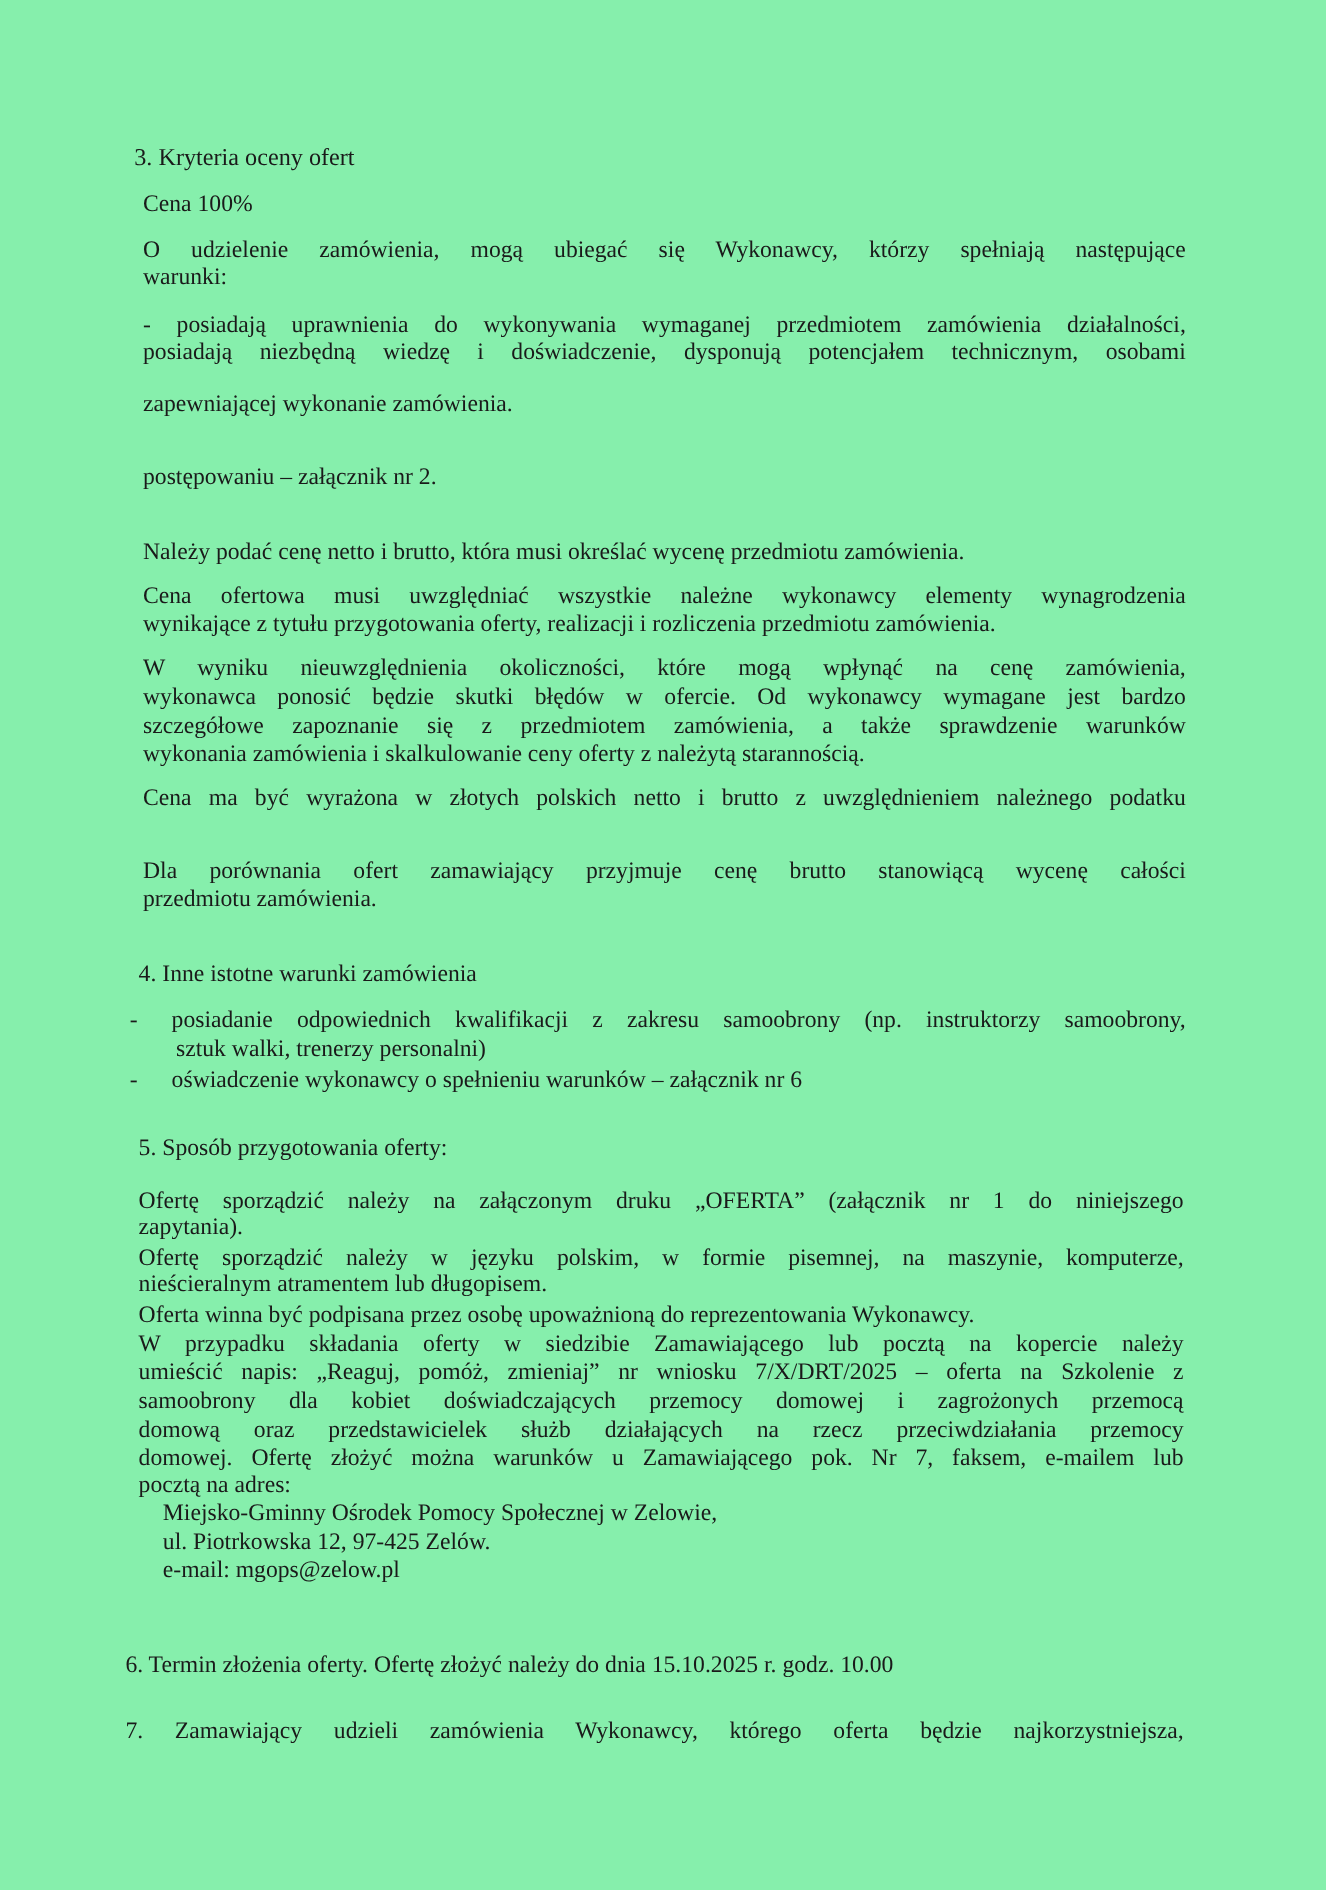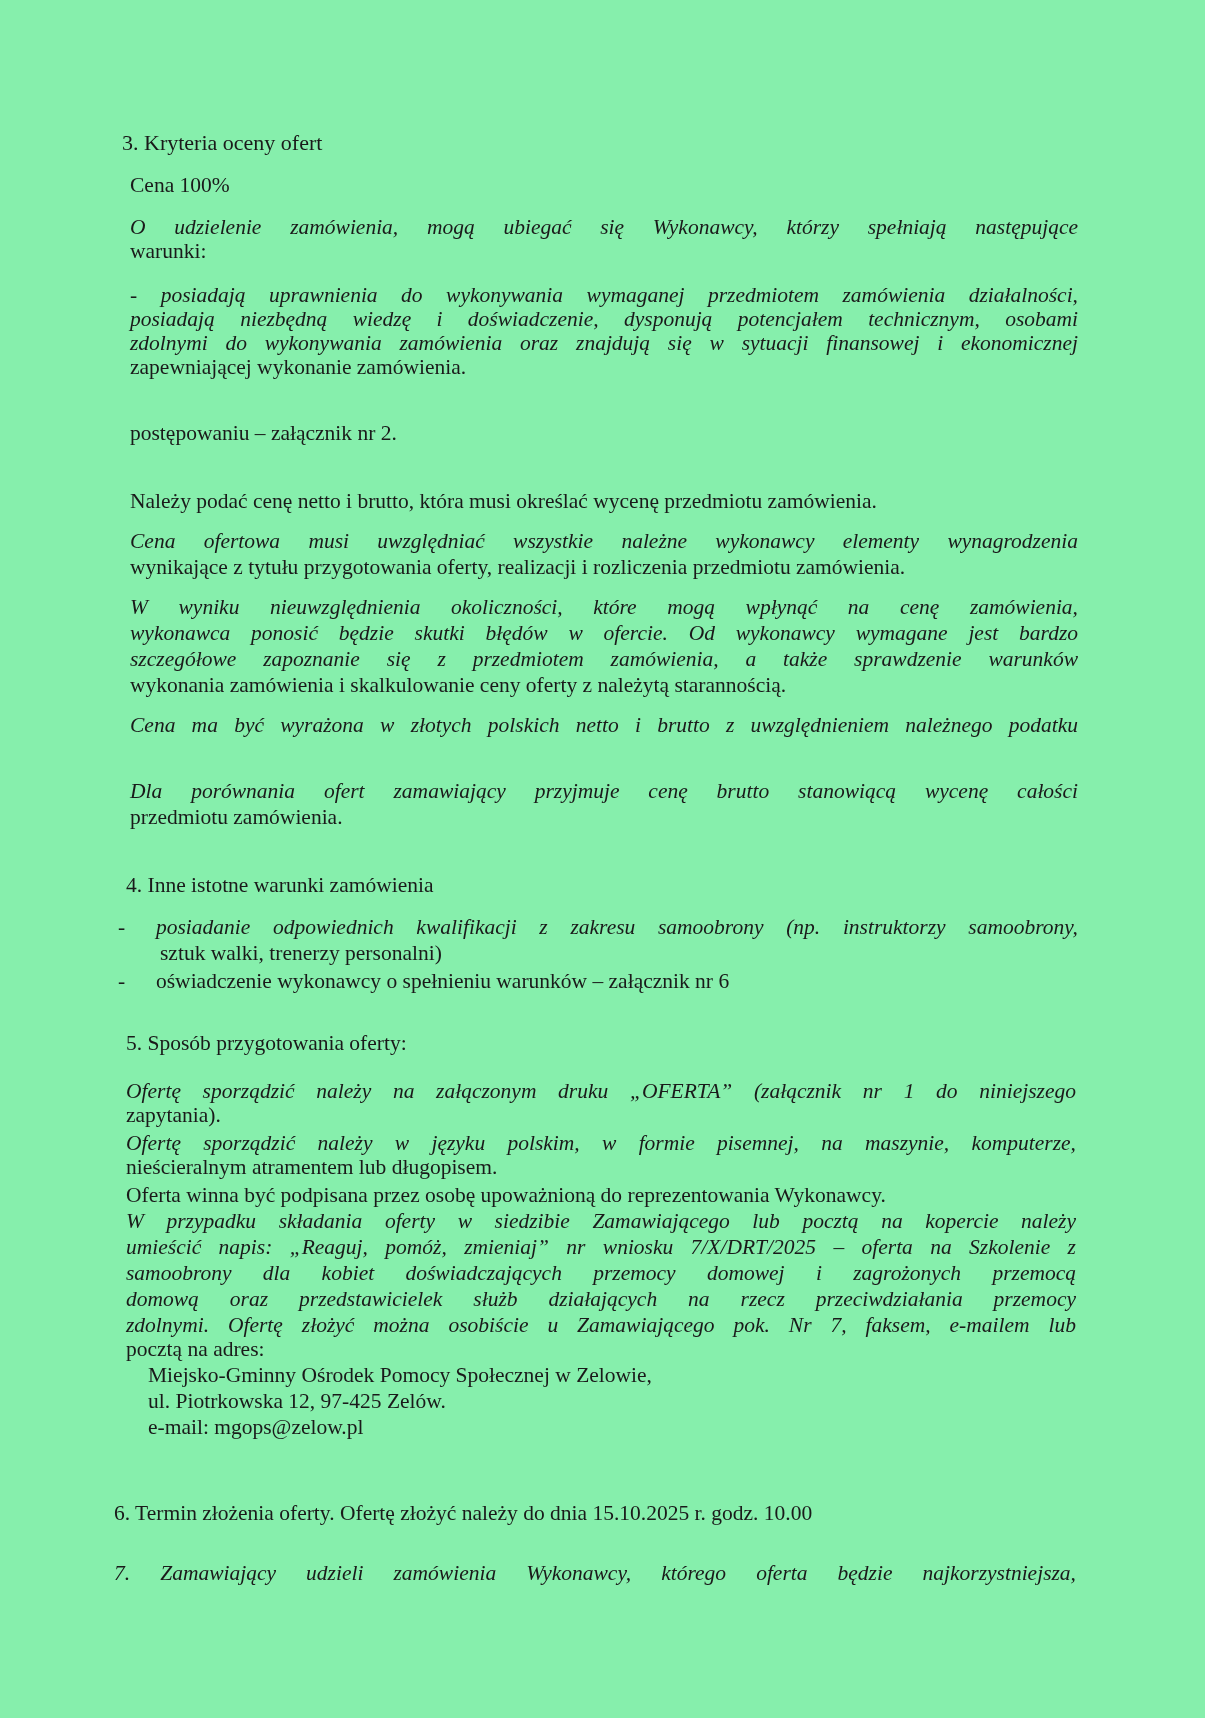--- a/index.html
+++ b/index.html
@@ -1,36 +1,35 @@
 <!DOCTYPE html>
 <html><head>
 <meta charset="utf-8">
 <style>
   html, body { margin: 0; padding: 0; background: #ffffff; }
   body { width: 1205px; height: 1718px; position: relative; overflow: hidden;
          font-family: "Liberation Serif", "DejaVu Serif", serif; color: #1a1a1a; }
   .page { position: absolute; left: 0; top: 0; width: 1205px; height: 1718px; background: #86efac; }
   .ln { position: absolute; font-size: 21.5px; line-height: 26px; white-space: nowrap; }
-  .just { text-align: justify; text-align-last: justify; white-space: normal; font-style: italic; }
+  .just { text-align: justify; text-align-last: justify; white-space: normal; }
   .bul { position: absolute; font-size: 21.5px; line-height: 26px; }
 </style>
 </head>
 <body>
 
 <div class="page">
 
   <div class="ln" style="left:122px;top:130px;font-size:22px;">3. Kryteria oceny ofert</div>
   <div class="ln" style="left:130px;top:172px;">Cena 100%</div>
 
   <div class="ln just" style="left:130px;top:214px;width:948px;">O udzielenie zamówienia, mogą ubiegać się Wykonawcy, którzy spełniają następujące</div>
   <div class="ln" style="left:130px;top:238px;">warunki:</div>
 
   <div class="ln just" style="left:130px;top:282px;width:948px;">- posiadają uprawnienia do wykonywania wymaganej przedmiotem zamówienia działalności,</div>
   <div class="ln just" style="left:130px;top:306px;width:948px;">posiadają niezbędną wiedzę i doświadczenie, dysponują potencjałem technicznym, osobami</div>
-  <div class="ln just" style="left:130px;top:330px;width:948px;">zdolnymi do wykonywania zamówienia oraz znajdują się w sytuacji finansowej i ekonomicznej</div>
   <div class="ln" style="left:130px;top:354px;text-align:right;">zapewniającej wykonanie zamówienia.</div>
 
   <div class="ln" style="left:130px;top:420px;">postępowaniu – załącznik nr 2.</div>
 
   <div class="ln" style="left:130px;top:488px;text-align:center;">Należy podać cenę netto i brutto, która musi określać wycenę przedmiotu zamówienia.</div>
 
   <div class="ln just" style="left:130px;top:528px;width:948px;">Cena ofertowa musi uwzględniać wszystkie należne wykonawcy elementy wynagrodzenia</div>
   <div class="ln" style="left:130px;top:554px;">wynikające z tytułu przygotowania oferty, realizacji i rozliczenia przedmiotu zamówienia.</div>
 
   <div class="ln just" style="left:130px;top:594px;width:948px;">W wyniku nieuwzględnienia okoliczności, które mogą wpłynąć na cenę zamówienia,</div>
@@ -54,21 +53,21 @@
 
   <div class="ln just" style="left:126px;top:1078px;width:950px;">Ofertę sporządzić należy na załączonym druku „OFERTA” (załącznik nr 1 do niniejszego</div>
   <div class="ln" style="left:126px;top:1102px;">zapytania).</div>
   <div class="ln just" style="left:126px;top:1130px;width:950px;">Ofertę sporządzić należy w języku polskim, w formie pisemnej, na maszynie, komputerze,</div>
   <div class="ln" style="left:126px;top:1154px;">nieścieralnym atramentem lub długopisem.</div>
   <div class="ln" style="left:126px;top:1182px;">Oferta winna być podpisana przez osobę upoważnioną do reprezentowania Wykonawcy.</div>
   <div class="ln just" style="left:126px;top:1208px;width:950px;">W przypadku składania oferty w siedzibie Zamawiającego lub pocztą na kopercie należy</div>
   <div class="ln just" style="left:126px;top:1234px;width:950px;">umieścić napis: „Reaguj, pomóż, zmieniaj” nr wniosku 7/X/DRT/2025 – oferta na Szkolenie z</div>
   <div class="ln just" style="left:126px;top:1260px;width:950px;">samoobrony dla kobiet doświadczających przemocy domowej i zagrożonych przemocą</div>
   <div class="ln just" style="left:126px;top:1286px;width:950px;">domową  oraz przedstawicielek służb działających na rzecz przeciwdziałania przemocy</div>
-  <div class="ln just" style="left:126px;top:1312px;width:950px;">zdolnymi. Ofertę złożyć można osobiście u Zamawiającego pok. Nr 7, faksem, e-mailem lub</div>
+  <div class="ln just" style="left:126px;top:1312px;width:950px;">domowej. Ofertę złożyć można warunków u Zamawiającego pok. Nr 7, faksem, e-mailem lub</div>
   <div class="ln" style="left:126px;top:1336px;">pocztą na adres:</div>
 
   <div class="ln" style="left:148px;top:1362px;">Miejsko-Gminny Ośrodek Pomocy Społecznej w Zelowie,</div>
   <div class="ln" style="left:148px;top:1388px;">ul. Piotrkowska 12, 97-425 Zelów.</div>
   <div class="ln" style="left:148px;top:1414px;">e-mail: mgops@zelow.pl</div>
 
   <div class="ln" style="left:114px;top:1500px;">6. Termin złożenia oferty. Ofertę złożyć należy do dnia  15.10.2025 r. godz. 10.00</div>
 
   <div class="ln just" style="left:114px;top:1560px;width:962px;">7.  Zamawiający udzieli zamówienia Wykonawcy, którego oferta będzie najkorzystniejsza,</div>
 

